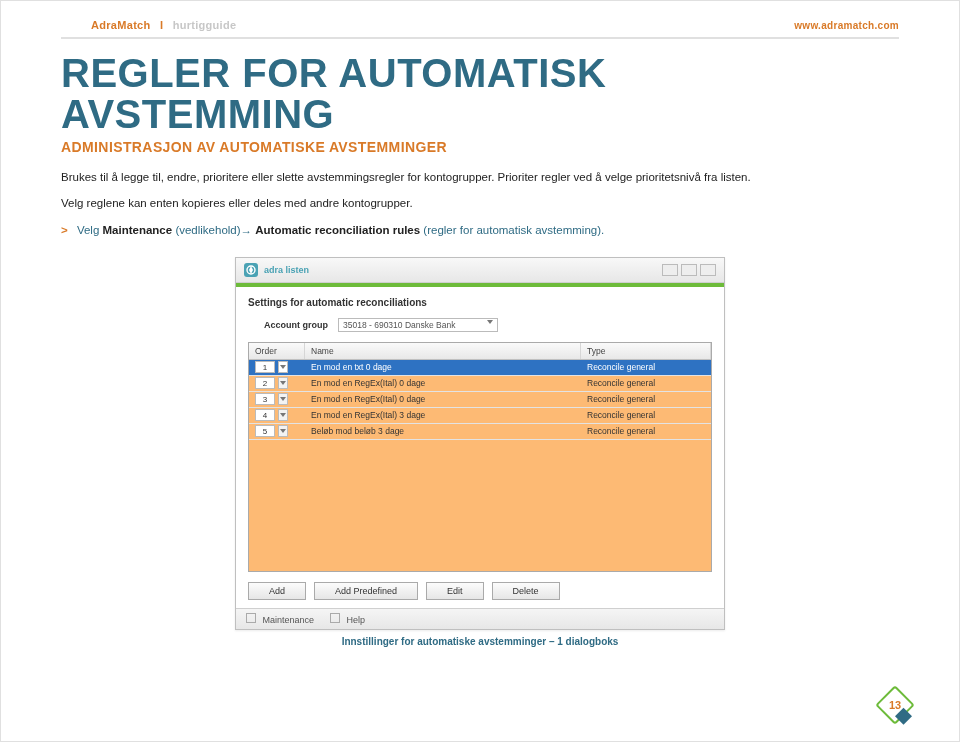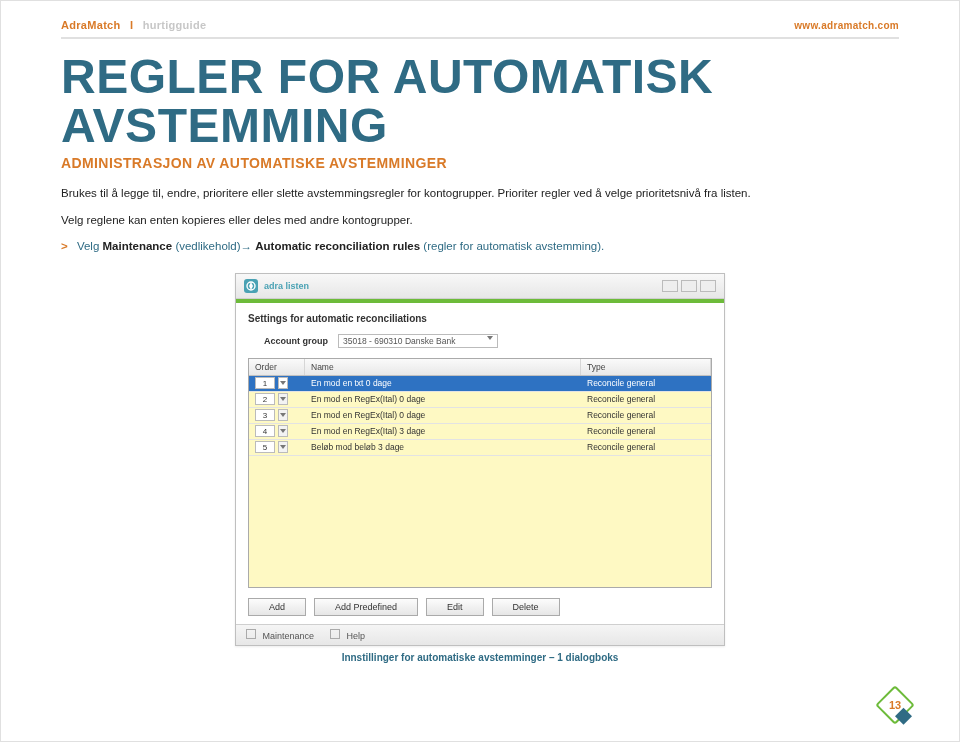--- a/index.html
+++ b/index.html
@@ -9,39 +9,39 @@
     background: #fff;
     font-family: Arial, Helvetica, sans-serif;
     position: relative;
     border: 1px solid #e0e0e0;
     overflow: hidden;
   }
   .topbar {
     display: flex;
     justify-content: space-between;
     align-items: flex-end;
-    padding: 18px 60px 6px 60px;
+    padding: 18px 60px 6px 90px;
     color: #d97a28;
     font-size: 11px;
     font-weight: 600;
     letter-spacing: 0.3px;
   }
   .topbar .brand b { font-weight: 900; }
   .topbar .brand .gtype { color: #c7c7c7; font-weight: 600; }
   .topbar .sep { color: #d97a28; margin: 0 6px; }
   .topbar .url { color: #d97a28; font-size: 10px; font-weight: 600; }
   .rule {
     height: 2px;
     background: #e0e0e0;
     margin: 0 60px 14px 60px;
   }
   .content { padding: 0 60px; }
   h1.title {
     color: #2f6b84;
-    font-size: 48px;
+    font-size: 40px;
     font-weight: 800;
     letter-spacing: 0.5px;
     line-height: 1.02;
   }
   .subtitle {
     color: #d97a28;
     font-size: 14px;
     font-weight: 700;
     letter-spacing: 0.4px;
     margin-top: 4px;
@@ -91,21 +91,21 @@
     border:1px solid #bbb; background:#fff; padding:1px 4px;
     min-width:160px; height:14px; font-size:8.5px; color:#555;
     display:flex; align-items:flex-start; justify-content:space-between;
   }
   .select .caret { width:0;height:0;border-left:3px solid transparent;border-right:3px solid transparent;border-top:4px solid #777; }
 
   .gridbox {
     margin: 0 12px;
     border:1px solid #aaa;
     height: 230px;
-    background:#fef9c3;
+    background:#fdba74;
     display:flex;
     flex-direction:column;
   }
   .grid-head {
     display:flex;
     background:linear-gradient(#fafafa,#e8e8e8);
     border-bottom:1px solid #c0c0c0;
     font-size:8.5px;
     color:#444;
   }

